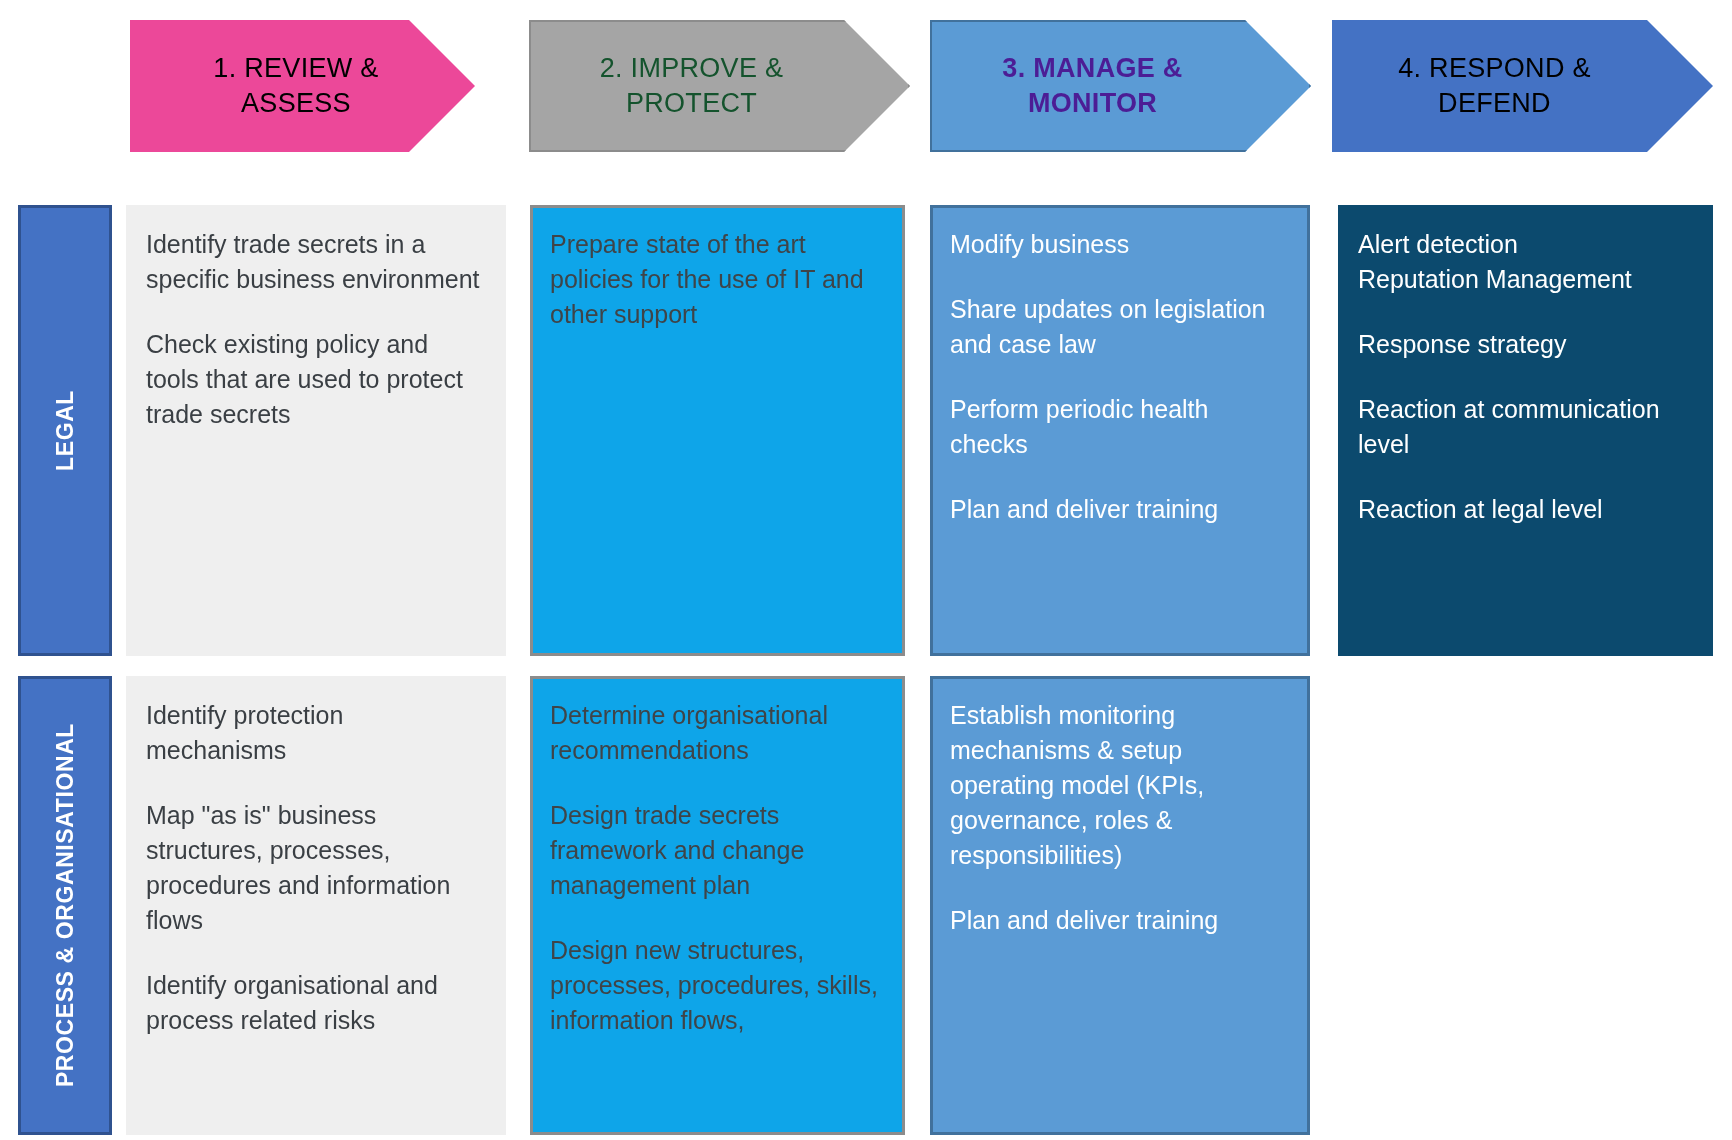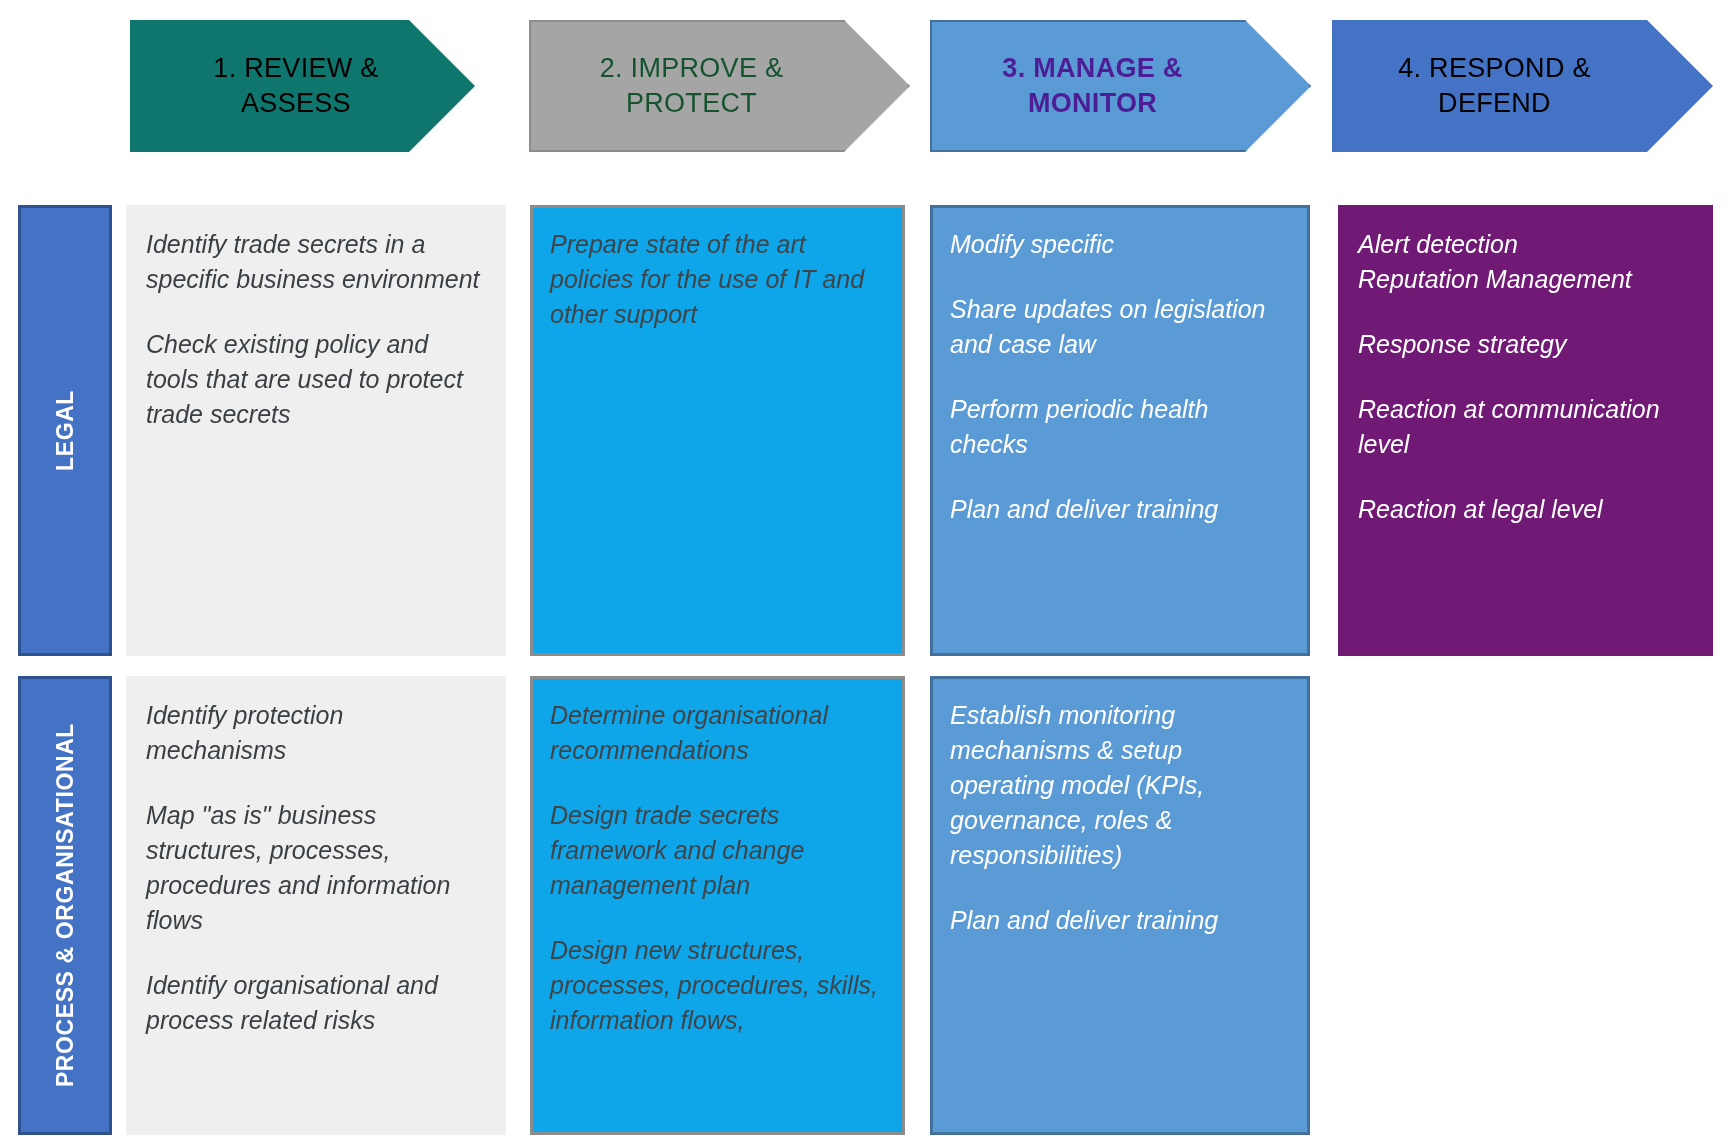--- a/index.html
+++ b/index.html
@@ -33,21 +33,21 @@
   }
   .banner .banner-label {
     display: block;
     padding-right: 56px;
     white-space: pre-line;
   }
 
   .banner-1 {
     left: 130px;
     width: 345px;
-    background: #0f766e;
+    background: #ec4899;
     color: #000000;
     padding-left: 43px;
   }
   .banner-2 {
     left: 529px;
     width: 381px;
     background: #a5a5a5;
     color: #14532d;
     
     box-shadow: inset 0 0 0 2px #8c8c8c;
@@ -92,32 +92,31 @@
   .rowlabel-process { top: 676px; height: 459px; }
 
   
   .cell {
     position: absolute;
     box-sizing: border-box;
     overflow: hidden;
     padding: 22px 26px 12px 20px;
     font-size: 25px;
     line-height: 1.4;
-    font-style: italic;
   }
   .cell p {
     margin: 0 0 30px 0;
     white-space: pre-line;
   }
   .cell p:last-child { margin-bottom: 0; }
 
   .c1 { background: #efefef; color: #3a3f44; }
   .c2 { background: #0ea5e9; color: #3f4448; box-shadow: inset 0 0 0 3px #8c8c8c; }
   .c3 { background: #5b9bd5; color: #ffffff; box-shadow: inset 0 0 0 3px #41719c; }
-  .c4 { background: #701a75; color: #ffffff; }
+  .c4 { background: #0c4a6e; color: #ffffff; }
 
   
   .r1 { top: 205px; height: 451px; }
   
   .r2 { top: 676px; height: 459px; }
 
   
   .col1 { left: 126px; width: 380px; }
   .col2 { left: 530px; width: 375px; }
   .col3 { left: 930px; width: 380px; }
@@ -153,21 +152,21 @@
 <div class="cell c1 r1 col1">
   <p>Identify trade secrets in a specific business environment</p>
   <p>Check existing policy and tools that are used to protect trade secrets</p>
 </div>
 
 <div class="cell c2 r1 col2">
   <p>Prepare state of the art policies for the use of IT and other support</p>
 </div>
 
 <div class="cell c3 r1 col3">
-  <p>Modify specific</p>
+  <p>Modify business</p>
   <p>Share updates on legislation and case law</p>
   <p>Perform periodic health checks</p>
   <p>Plan and deliver training</p>
 </div>
 
 <div class="cell c4 r1 col4">
   <p>Alert detection
 Reputation Management</p>
   <p>Response strategy</p>
   <p>Reaction at communication level</p>

